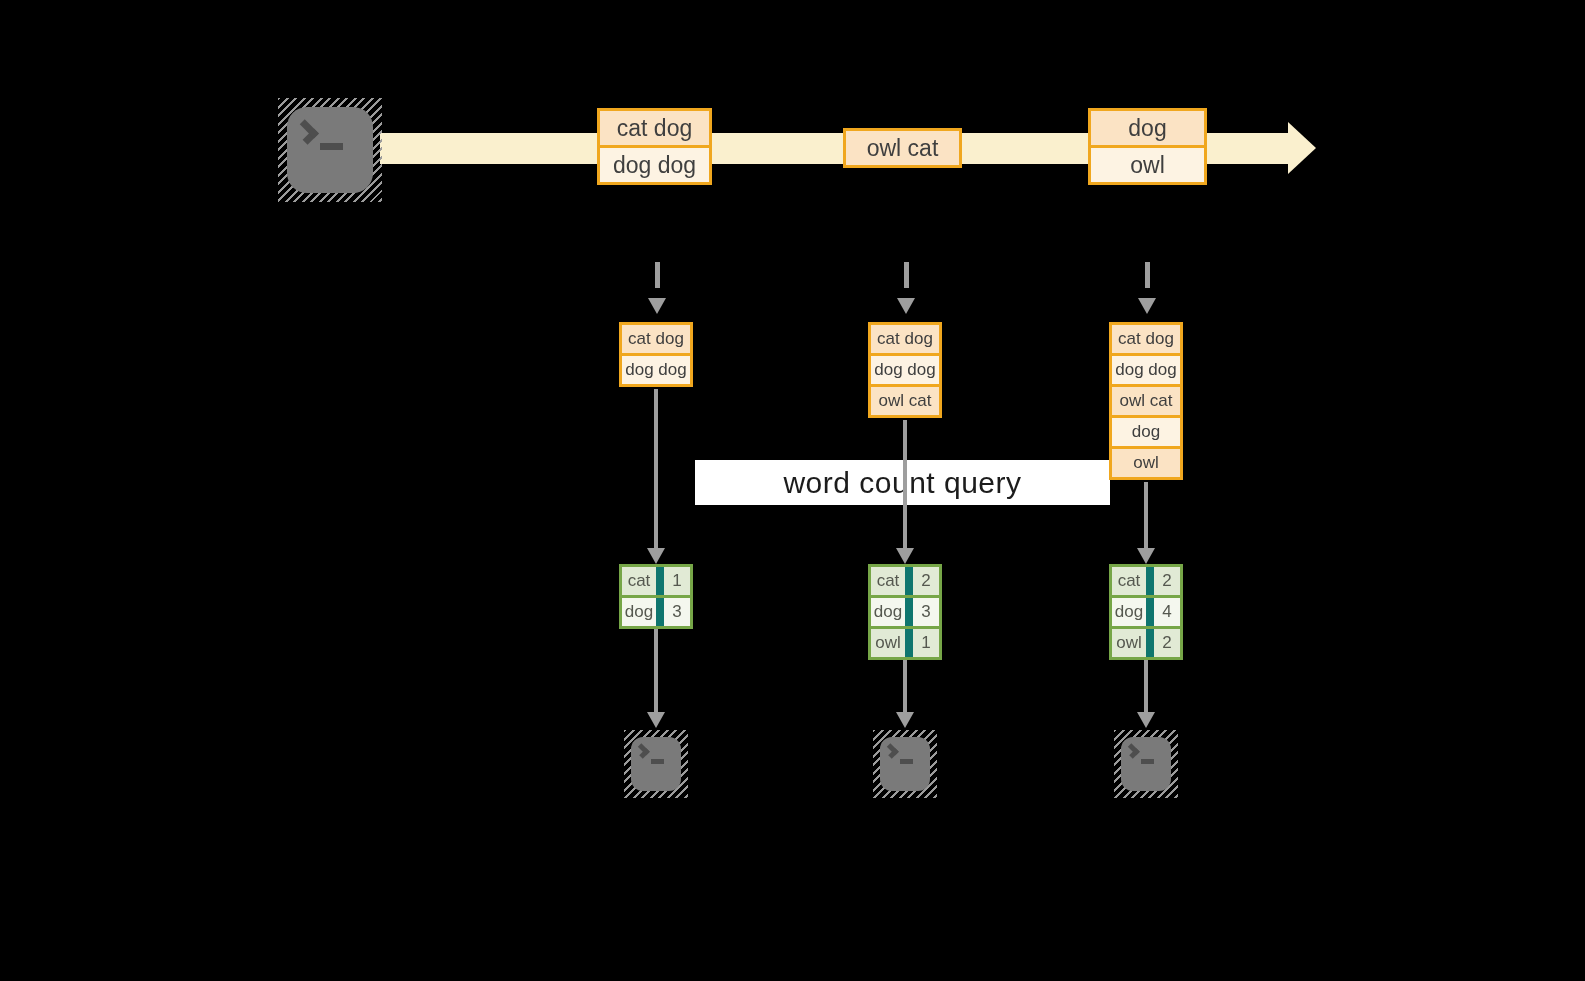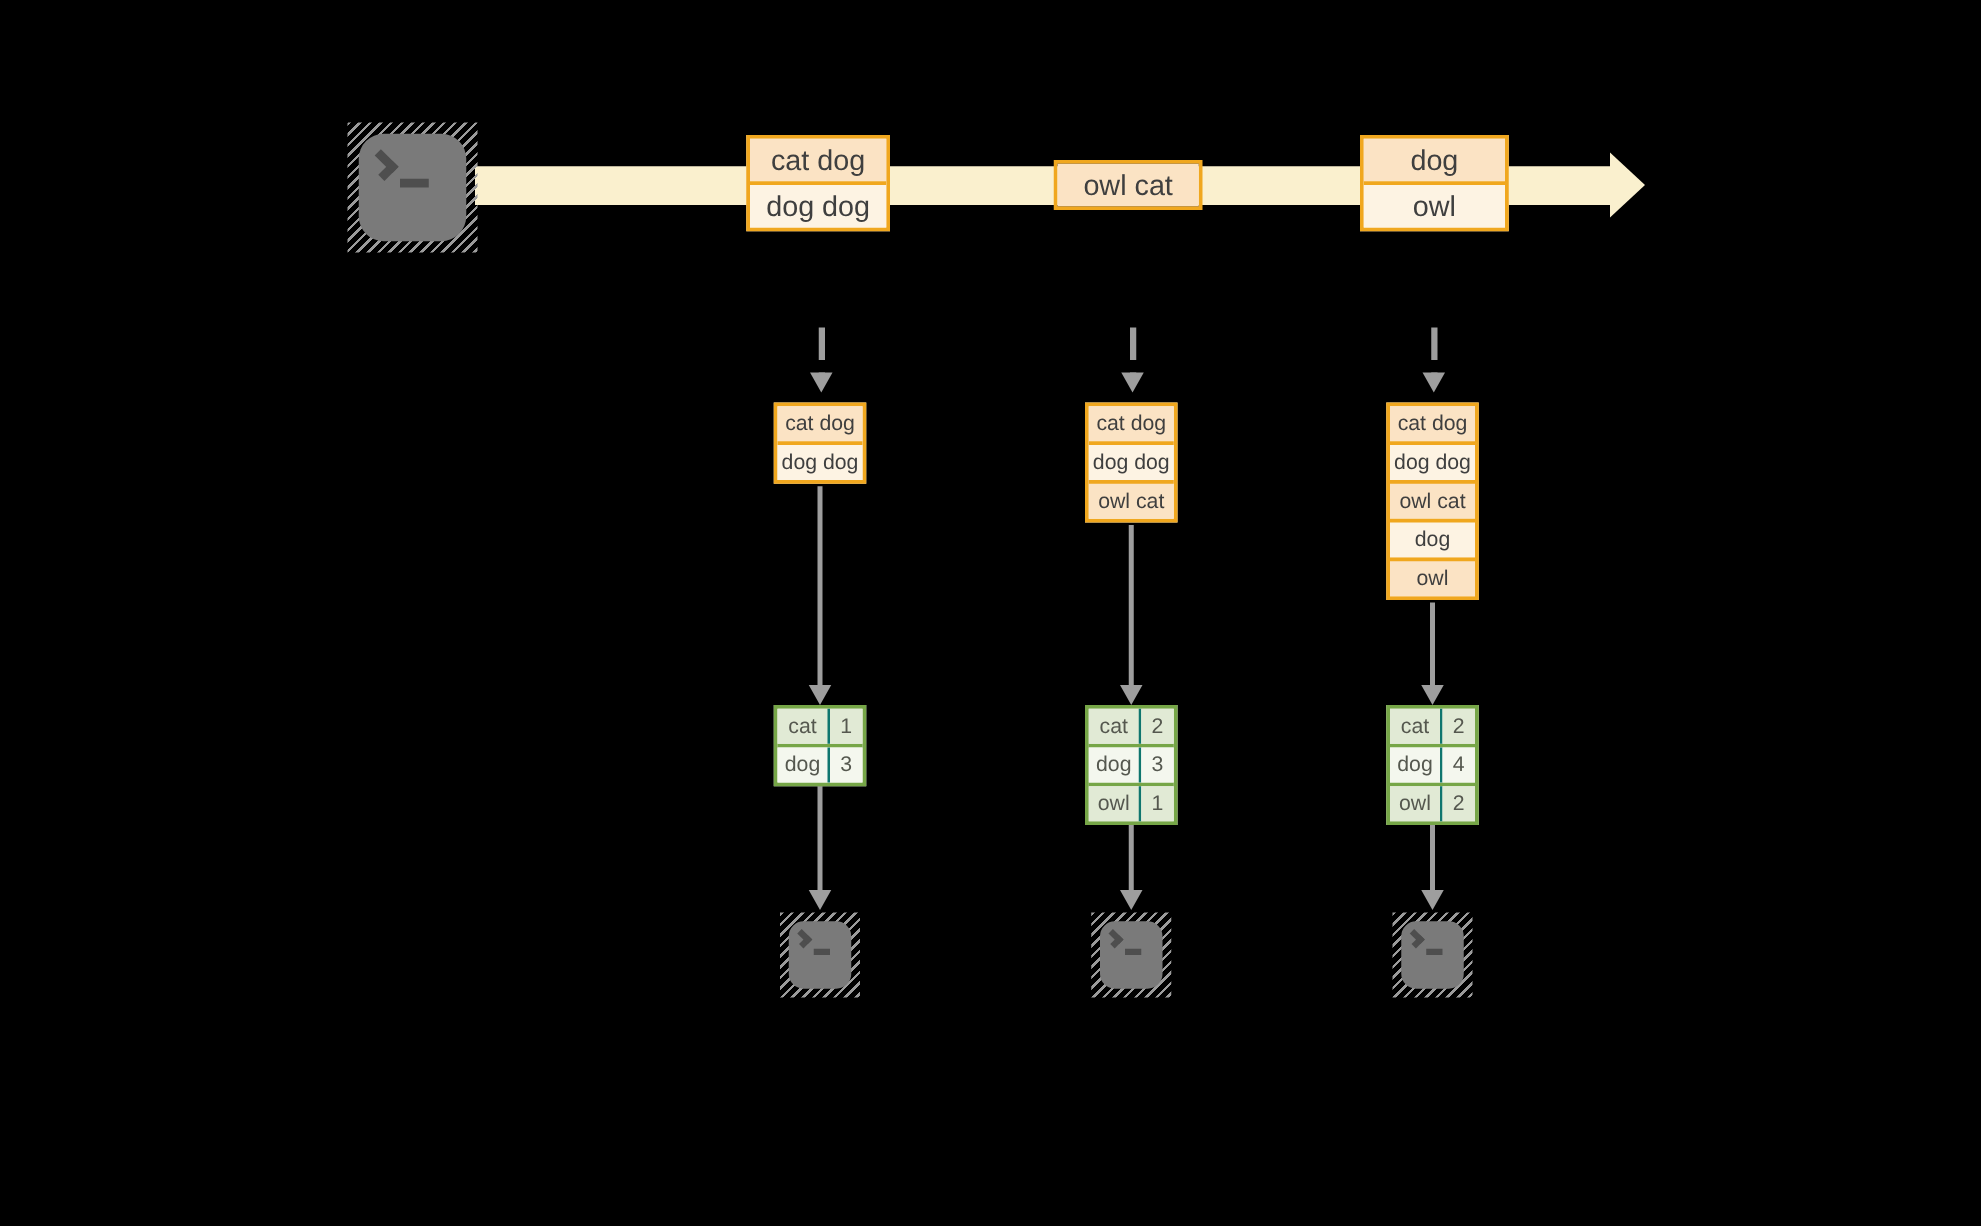--- a/index.html
+++ b/index.html
@@ -30,21 +30,21 @@
   .brow:not(:first-child){border-top:3px solid #F0A71E;height:31px;}
   .brow:nth-child(odd){background:#FBE3C4;}
   .brow:nth-child(even){background:#FDF3E3;}
   .stack{width:74px;top:322px;}
   .s1{left:619px;} .s2{left:868px;} .s3{left:1109px;}
 
   
   .ctable{position:absolute;width:74px;top:564px;border:3px solid #76A647;z-index:4;background:#F4F7EE;}
   .crow{display:flex;height:28px;}
   .crow:not(:first-child){border-top:3px solid #76A647;height:31px;}
-  .cword{width:42px;border-right:2px solid #0f766e;display:flex;align-items:center;justify-content:center;
+  .cword{width:42px;border-right:8px solid #0f766e;display:flex;align-items:center;justify-content:center;
          font-size:17px;color:#55584F;}
   .ccount{flex:1;display:flex;align-items:center;justify-content:center;font-size:17px;color:#55584F;}
   .crow:nth-child(odd) .cword,.crow:nth-child(odd) .ccount{background:#E1EAD5;}
   .crow:nth-child(even) .cword,.crow:nth-child(even) .ccount{background:#F4F7EE;}
   .t1{left:619px;} .t2{left:868px;} .t3{left:1109px;}
 
   
   .varrow{position:absolute;width:20px;z-index:3;}
   .ashaft{width:4px;margin:0 auto;background:#9E9E9E;}
   .adash{width:5px;margin:0 auto;
@@ -132,20 +132,23 @@
       <div class="brow">owl cat</div>
     </div>
   <div class="stack s3">
       <div class="brow">cat dog</div>
       <div class="brow">dog dog</div>
       <div class="brow">owl cat</div>
       <div class="brow">dog</div>
       <div class="brow">owl</div>
     </div>
 
+  <div class="qlabel">
+    <span>word count query</span>
+  </div>
 
   <div class="varrow ma1">
       <div class="ashaft"></div>
       <div class="ahead"></div>
     </div>
   <div class="varrow ma2">
       <div class="ashaft"></div>
       <div class="ahead"></div>
     </div>
   <div class="varrow ma3">

